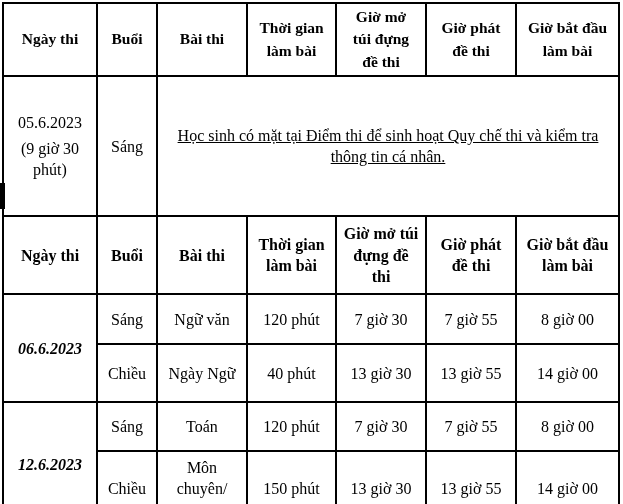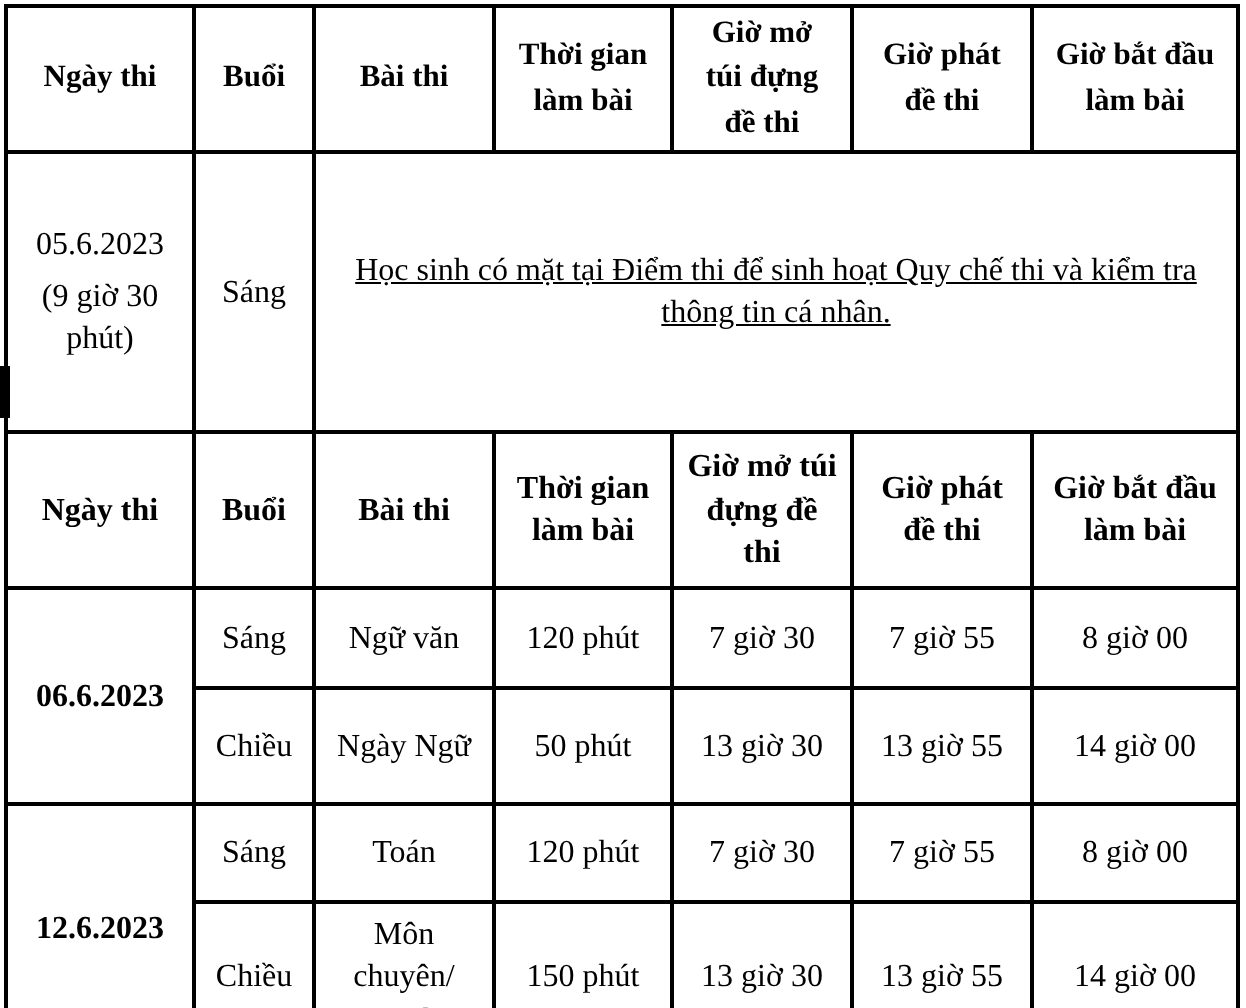--- a/index.html
+++ b/index.html
@@ -44,21 +44,21 @@
   th.col-start, td.col-start-hdr { padding: 2px 14px; margin-top: 20px; }
   tr.r-head1 { height: 70px; }
   tr.r-note  { height: 140px; }
   tr.r-head2 { height: 78px; }
   tr.r-nv    { height: 50px; }
   tr.r-nn    { height: 58px; }
   tr.r-toan  { height: 49px; }
   tr.r-mc    { height: 75px; }
   td.date-cell { font-size: 16px; }
   td.date-cell .dl { margin: 4px 0; }
-  td.date-bold { font-weight: bold; }
+  td.date-bold { font-weight: bold; font-style: italic; }
   td.note-cell { font-size: 16.5px; padding: 4px 12px; text-decoration: underline; }
   .border-artifact {
     position: absolute;
     left: 0px;
     top: 183px;
     width: 5px;
     height: 26px;
     background: #000000;
   }
 </style>
@@ -112,21 +112,21 @@
     <td class="col-subject">Ngữ văn</td>
     <td>120 phút</td>
     <td>7 giờ 30</td>
     <td>7 giờ 55</td>
     <td>8 giờ 00</td>
   </tr>
 
   <tr class="r-nn">
     <td>Chiều</td>
     <td class="col-subject">Ngày Ngữ</td>
-    <td>50 phút</td>
+    <td>40 phút</td>
     <td>13 giờ 30</td>
     <td>13 giờ 55</td>
     <td>14 giờ 00</td>
   </tr>
 
   <tr class="r-toan">
     <td class="date-cell date-bold" rowspan="2">12.6.2023</td>
     <td>Sáng</td>
     <td class="col-subject">Toán</td>
     <td>120 phút</td>

